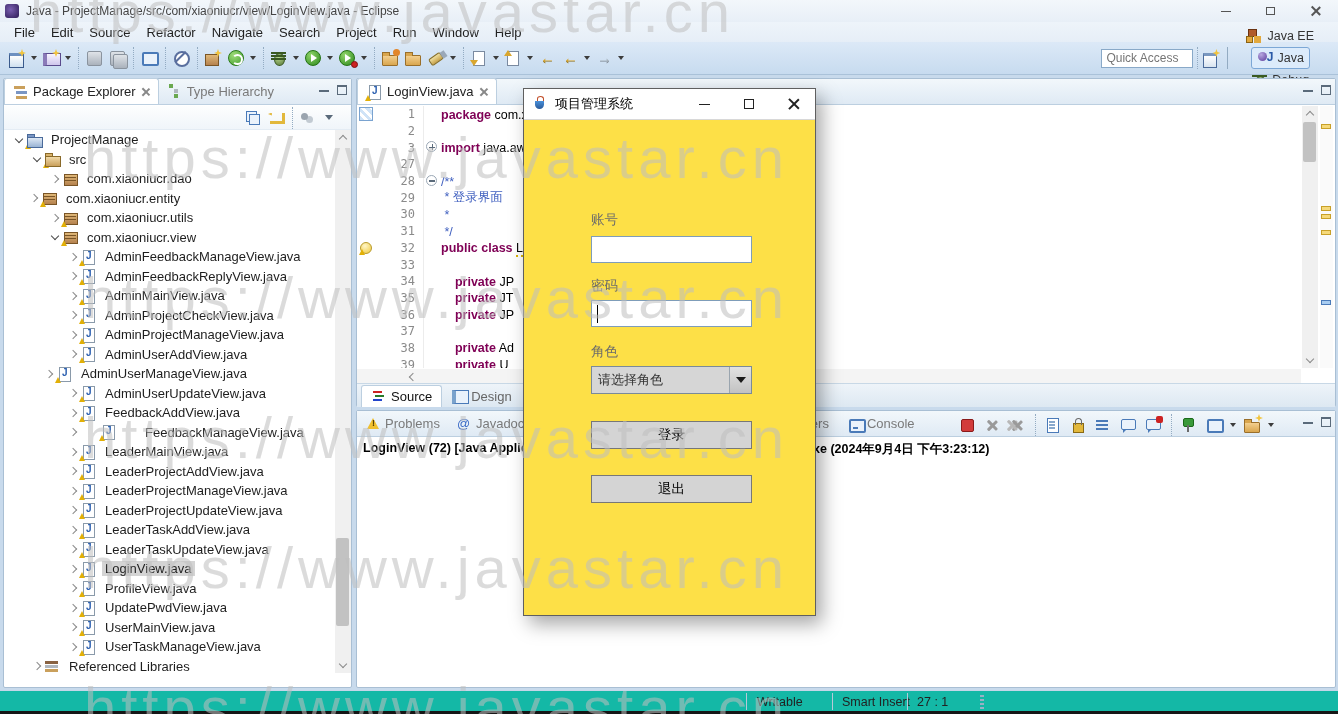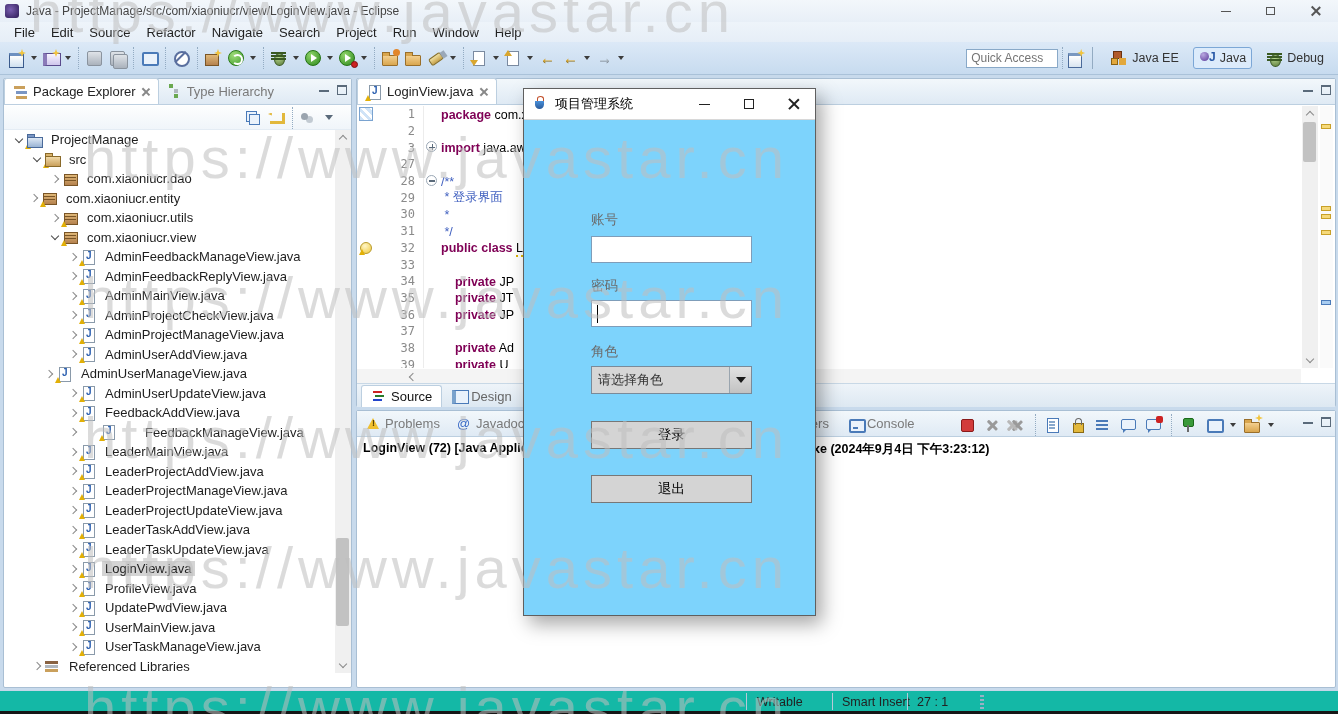--- a/index.html
+++ b/index.html
@@ -183,21 +183,21 @@
   .contabfrag{font-size:13px;color:#7a7a7a;align-self:center;margin-left:272px;}
 
   
   #statusbar{position:absolute;left:0;top:690px;width:100%;height:24px;background:#14b8a6;border-top:1px solid #c5d6e8;font-size:12.5px;color:#222;}
   #statusbar span{position:absolute;top:4px;}
   .ssep{position:absolute;top:2px;width:1px;height:17px;background:#b8c8d8;}
   #grip{position:absolute;left:980px;top:4px;width:4px;height:15px;background:repeating-linear-gradient(#9ab0c4 0 2px,transparent 2px 4px);}
   #bottomedge{position:absolute;left:0;bottom:0;width:100%;height:3px;background:#161616;}
 
   
-  #dialog{position:absolute;left:523px;top:88px;width:293px;height:528px;background:#7dd3fc;border:1px solid #5f5f5f;box-shadow:6px 8px 18px rgba(0,0,0,0.35);z-index:50;}
+  #dialog{position:absolute;left:523px;top:88px;width:293px;height:528px;background:#fde047;border:1px solid #5f5f5f;box-shadow:6px 8px 18px rgba(0,0,0,0.35);z-index:50;}
   #dlg-titlebar{position:relative;height:31px;background:#fff;border-bottom:1px solid #d8d8d8;display:flex;align-items:center;padding-left:8px;}
   #dlg-title{font-size:13px;color:#000;margin-left:7px;}
   [data-name="java-cup-icon"]{width:16px;height:16px;position:relative;}
   [data-name="java-cup-icon"]::before{content:"";position:absolute;left:3px;top:5px;width:9px;height:8px;background:linear-gradient(#4a90d9,#2a5a9a);border-radius:0 0 5px 5px;}
   [data-name="java-cup-icon"]::after{content:"";position:absolute;left:5px;top:0;width:5px;height:4px;border:1.5px solid #c24f2a;border-radius:50% 50% 0 0;border-bottom:none;}
   .dbtn{position:absolute;top:0;width:34px;height:30px;display:flex;align-items:center;justify-content:center;color:#222;}
   .dmin{width:11px;height:1px;background:#222;display:block;}
   .dmax{width:10px;height:10px;border:1px solid #222;display:block;}
   .dclose{position:relative;width:12px;height:12px;display:block;}
   .dclose::before,.dclose::after{content:"";position:absolute;left:5px;top:-1px;width:1.5px;height:14px;background:#222;}
@@ -313,21 +313,21 @@
             <b class="arrowglyph">→</b>
           </span>
           <span class="dd" data-name="forward-dropdown-icon"></span>
         </div>
       </div>
     <div id="qa-wrap">
       <input id="quick-access" data-name="quick-access-input" placeholder="Quick Access" style="">
       <span class="tsep"></span>
       <span class="pico" data-name="open-perspective-icon"></span>
       <span class="tsep" style="border-left-style:solid;"></span>
-      <div id="persp-bar" style="display:flex;align-items:center;margin-right:2px;">
+      <div id="persp-bar" style="display:flex;align-items:center;margin-right:12px;flex-direction:column;">
           <span class="persp" data-name="perspective-javaee">
             <span class="pico" data-name="perspective-javaee-icon"></span>
             <span data-name="perspective-label">Java EE</span>
           </span>
           <span class="persp active" data-name="perspective-java">
             <span class="pico" data-name="perspective-java-icon"></span>
             <span data-name="perspective-label">Java</span>
           </span>
           <span class="persp" data-name="perspective-debug">
             <span class="pico" data-name="perspective-debug-icon"></span>

